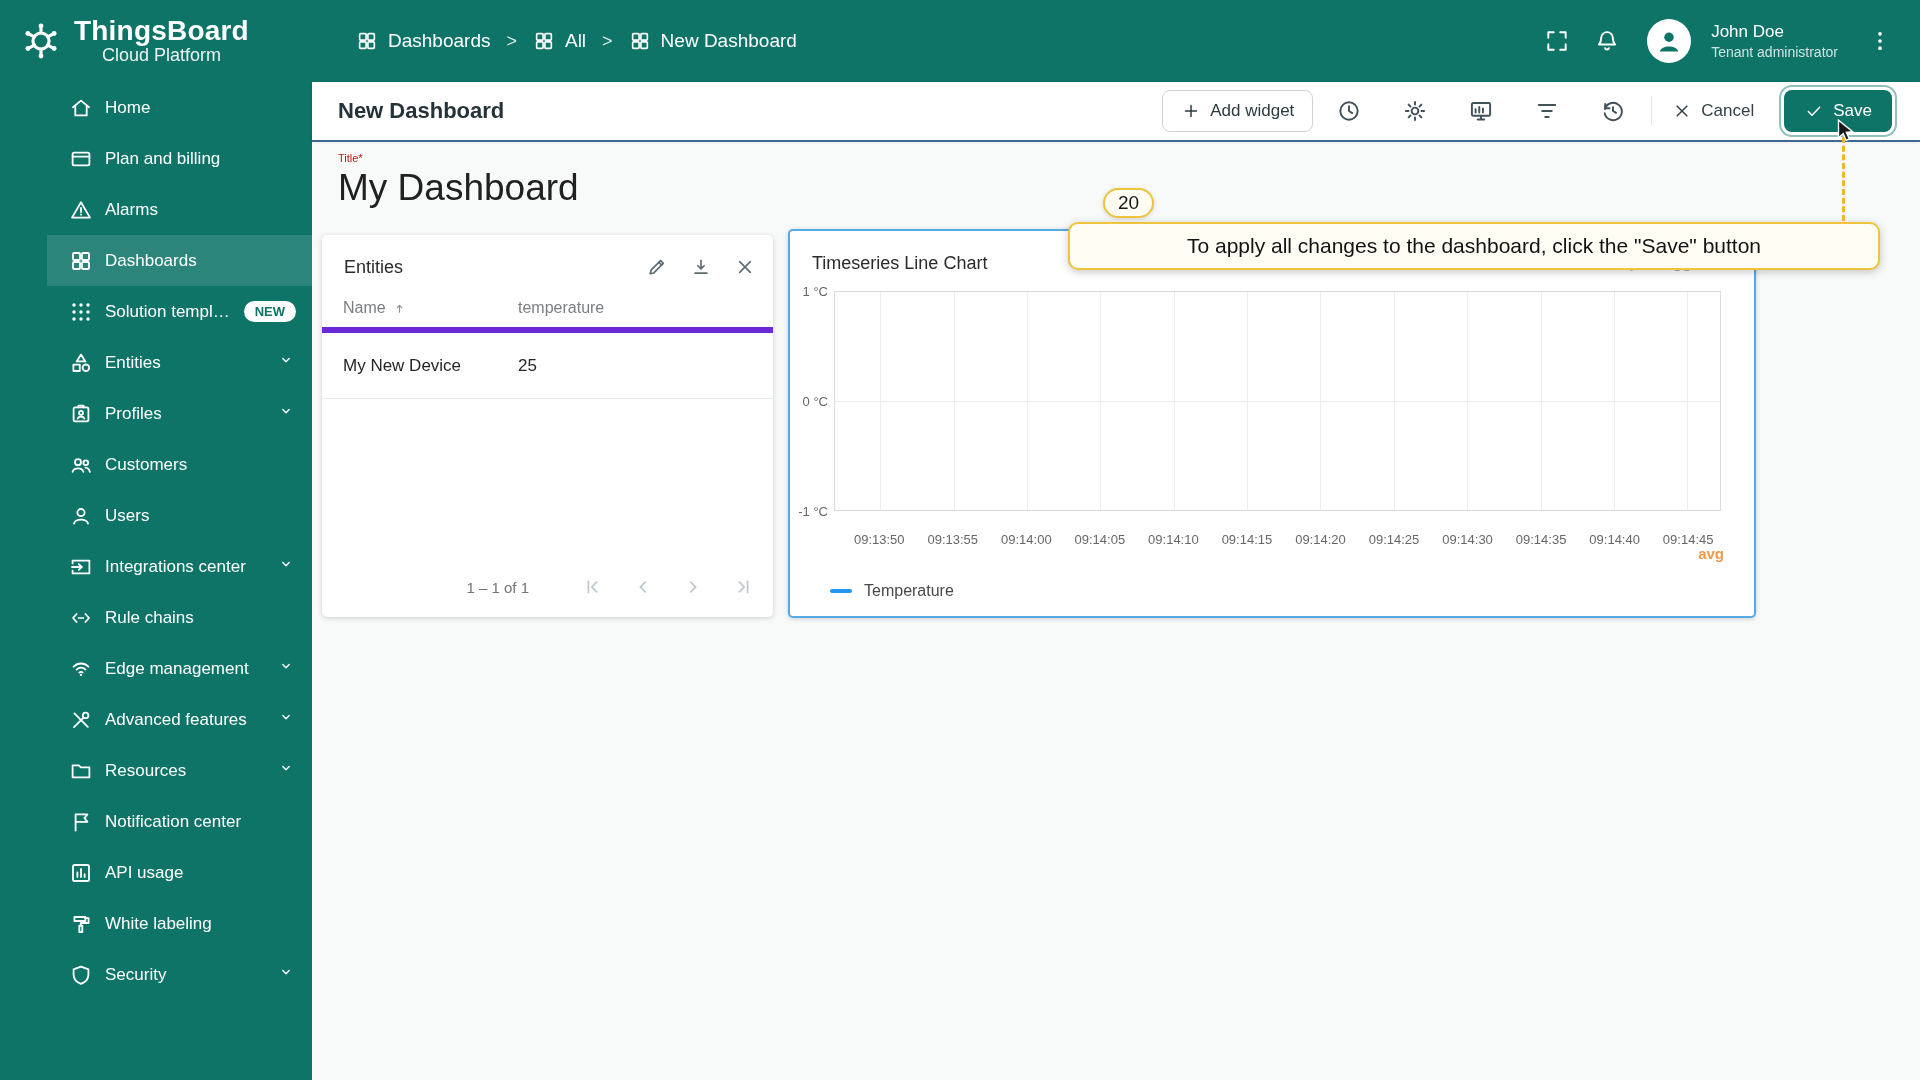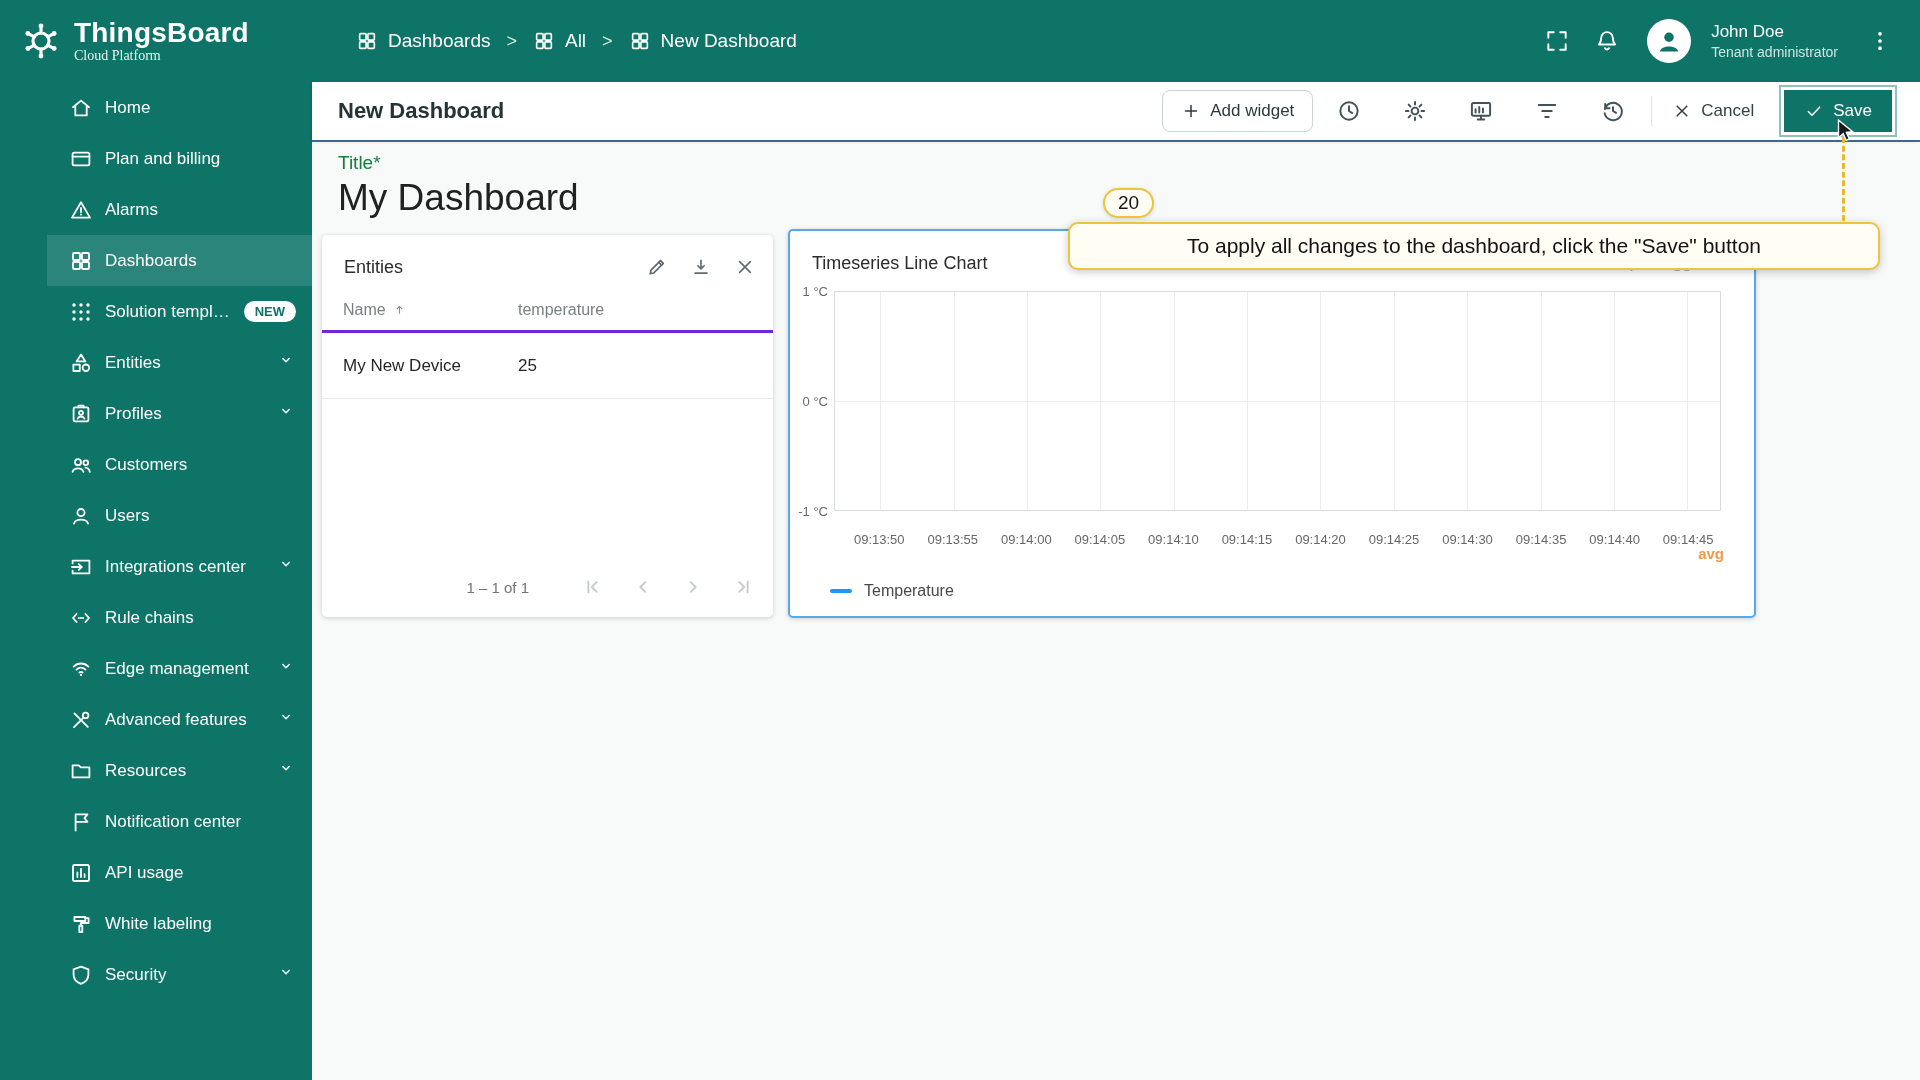--- a/index.html
+++ b/index.html
@@ -9,21 +9,21 @@
   button { background:none; border:none; font:inherit; color:inherit; }
   svg.s { fill:none; stroke:currentColor; stroke-width:1.8; stroke-linecap:round; stroke-linejoin:round; }
 
   .app { display:flex; width:1920px; height:1080px; }
 
   
   .sidebar { width:312px; flex-shrink:0; background:#0e7467; color:#fff; display:flex; flex-direction:column; }
   .logo-block { height:82px; display:flex; align-items:center; gap:12px; padding:0 16px 0 20px; flex-shrink:0; }
   .logo-mark { width:42px; height:42px; color:#fff; }
   .logo-title { font-size:28px; font-weight:700; letter-spacing:.2px; line-height:1.05; }
-  .logo-sub { font-size:14px; opacity:.92; text-align:left;font-family:Liberation Serif, serif; }
+  .logo-sub { font-size:18px; opacity:.92; text-align:center; }
   .nav { flex:1; overflow:hidden; }
   .nav-item { height:51px; display:flex; align-items:center; gap:12px; padding:0 16px 0 22px; font-size:17px; white-space:nowrap;margin-left:47px; }
   .nav-item.active { background:#2c857a; }
   .nav-icon { width:24px; height:24px; display:flex; }
   .nav-icon svg { width:24px; height:24px; }
   .nav-label { flex:1; overflow:hidden; text-overflow:ellipsis; }
   .nav-badge { background:#fff; color:#0e7467; font-size:13px; font-weight:700; border-radius:11px; padding:3px 11px; }
   .nav-chevron svg { width:20px; height:20px; opacity:.95; }
 
   
@@ -49,40 +49,40 @@
   .tb-title { font-size:22px; font-weight:700; color:#253238; }
   .spacer { flex:1; }
   .add-widget { display:flex; align-items:center; gap:9px; border:1px solid #cdd3d5; border-radius:8px; height:42px; padding:10px 18px; font-size:17px; color:#2b3a40; background:#fff; }
   .add-widget svg { width:20px; height:20px; }
   .tb-icons { display:flex; gap:22px; margin-left:14px; }
   .tb-icon { width:44px; height:44px; display:flex; align-items:center; justify-content:center; color:#42525a; }
   .tb-icon svg { width:26px; height:26px; }
   .vdiv { width:1px; height:30px; background:#e2e5e6; margin:0 8px 0 16px; }
   .cancel-btn { display:flex; align-items:center; gap:9px; font-size:17px; color:#323f46; height:42px; padding:0 12px; }
   .cancel-btn svg { width:20px; height:20px; }
-  .save-btn { display:flex; align-items:center; gap:9px; font-size:17px; color:#fff; background:#0e7467; border-radius:0; height:42px; padding:0 20px; margin-left:18px;
+  .save-btn { display:flex; align-items:center; gap:9px; font-size:17px; color:#fff; background:#0e7467; border-radius:8px; height:42px; padding:0 20px; margin-left:18px;
               box-shadow:0 0 0 3px #ffffff, 0 0 0 5px rgba(14,116,103,.45); }
   .save-btn svg { width:20px; height:20px; }
 
   
   .content { flex:1; position:relative; background:#f8f9f9; border-top:2px solid #44709f; overflow:hidden; }
   .dash-title { position:absolute; left:26px; top:10px; }
-  .dt-label { font-size:19px; color:#15803d; margin-bottom:3px; }
+  .dt-label { font-size:11px; color:#b91c1c; margin-bottom:3px; }
   .dt-value { font-size:37px; color:#212121; }
 
   .widget { position:absolute; background:#fff; border-radius:5px; box-shadow:0 1px 5px rgba(0,0,0,.18); display:flex; flex-direction:column; }
   .w-head { display:flex; align-items:center; padding:20px 16px 10px 22px; }
   .w-title { font-size:18px; color:#2b2b2b; }
   .w-actions { margin-left:auto; display:flex; gap:20px; color:#5d6b71; }
   .w-icon { width:24px; height:24px; display:flex; align-items:center; justify-content:center; color:#5d6b71; }
   .w-icon svg { width:22px; height:22px; }
 
   
   .entities { left:10px; top:93px; width:451px; height:382px; }
-  .ehead { display:grid; grid-template-columns:175px 1fr; align-items:center; height:44px; padding-left:21px; color:#7a7f82; font-size:16px; border-bottom:3px solid #6d28d9; }
+  .ehead { display:grid; grid-template-columns:175px 1fr; align-items:center; height:44px; padding-left:21px; color:#7a7f82; font-size:16px; border-bottom:6px solid #6d28d9; }
   .col-name { display:flex; align-items:center; gap:6px; }
   .sort-ic { width:15px; height:15px; color:#8b9093; }
   .erow { display:grid; grid-template-columns:175px 1fr; align-items:center; height:66px; padding-left:21px; font-size:17px; color:#262626; border-bottom:1px solid #e7e9e9; }
   .espacer { flex:1; }
   .epag { display:flex; align-items:center; justify-content:flex-end; gap:10px; height:60px; padding-right:10px; color:#747474; font-size:15px; }
   .epag-text { margin-right:34px; }
   .pg { width:40px; height:40px; display:flex; align-items:center; justify-content:center; color:#c3c9cc; }
   .pg svg { width:24px; height:24px; }
 
   

